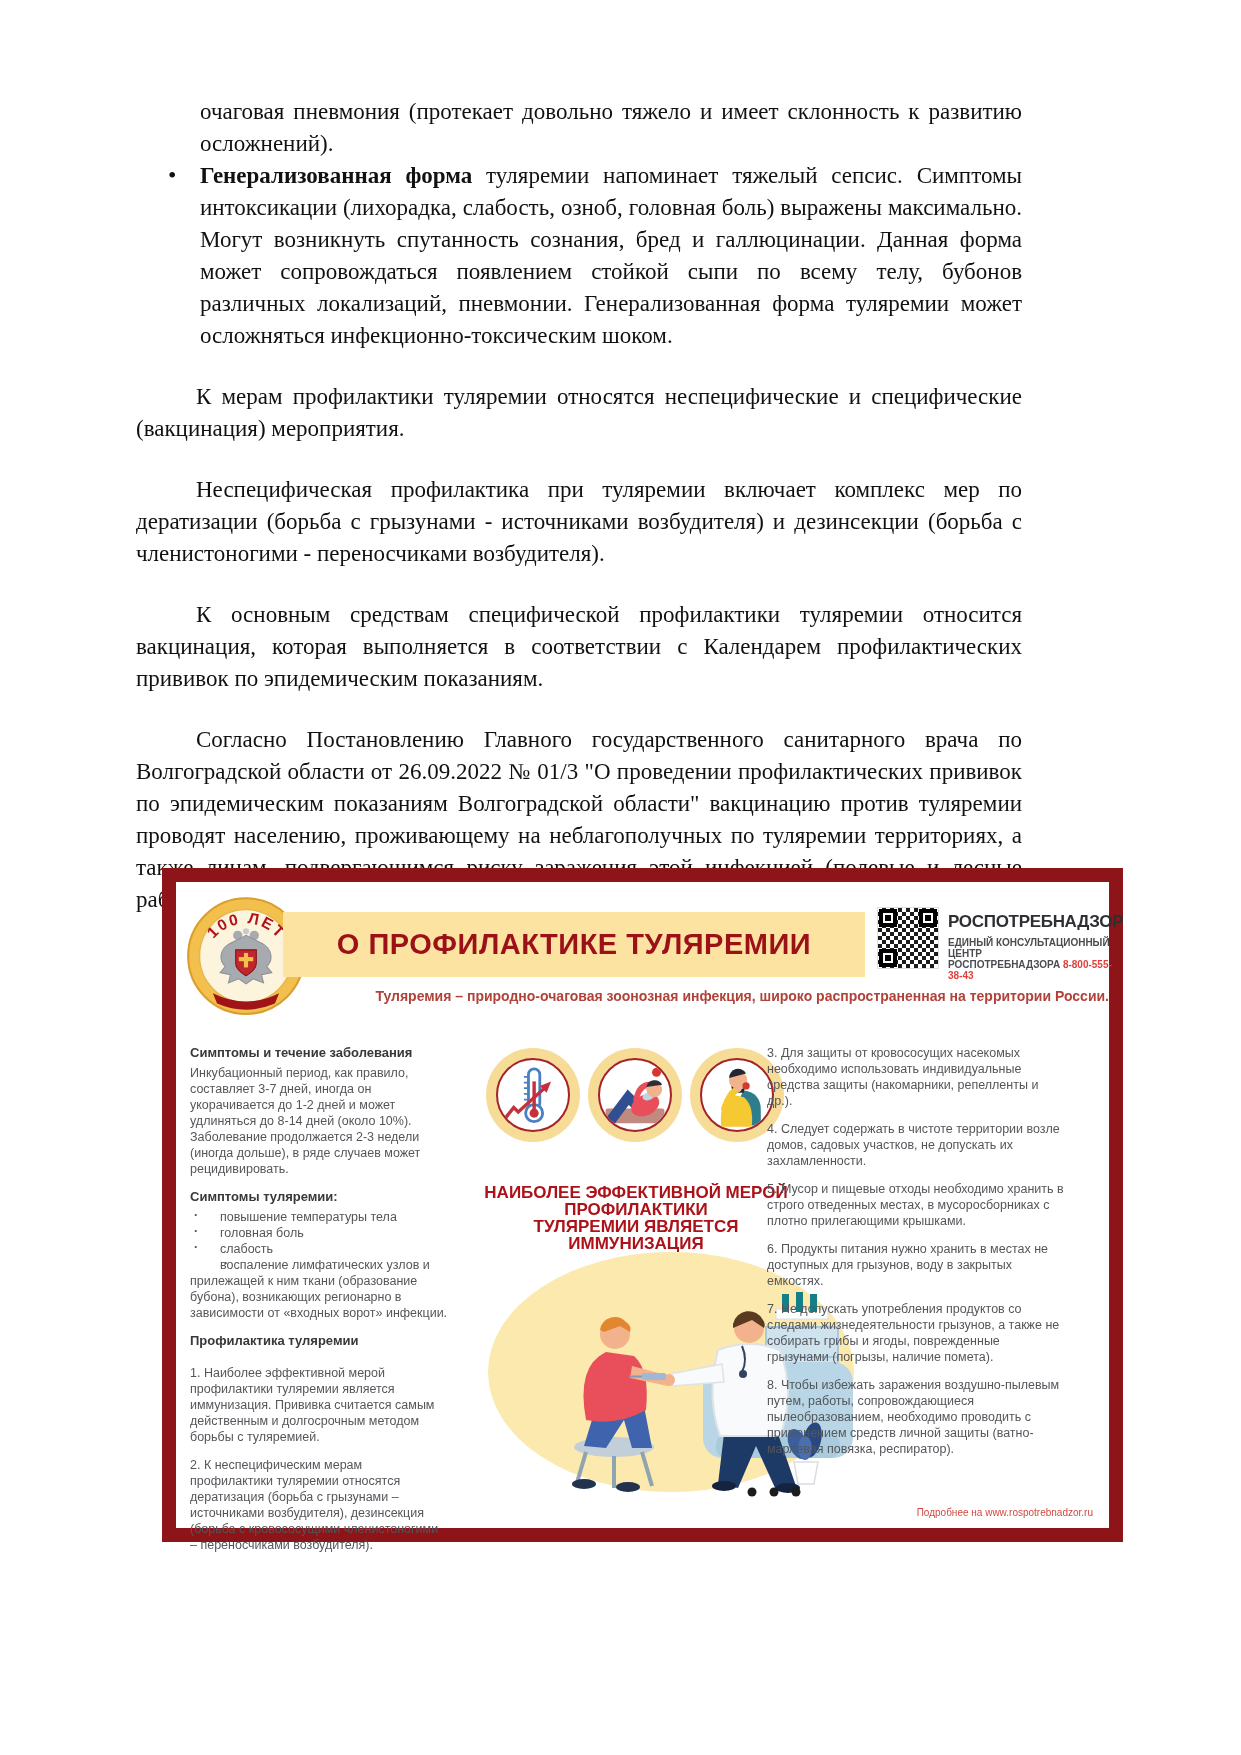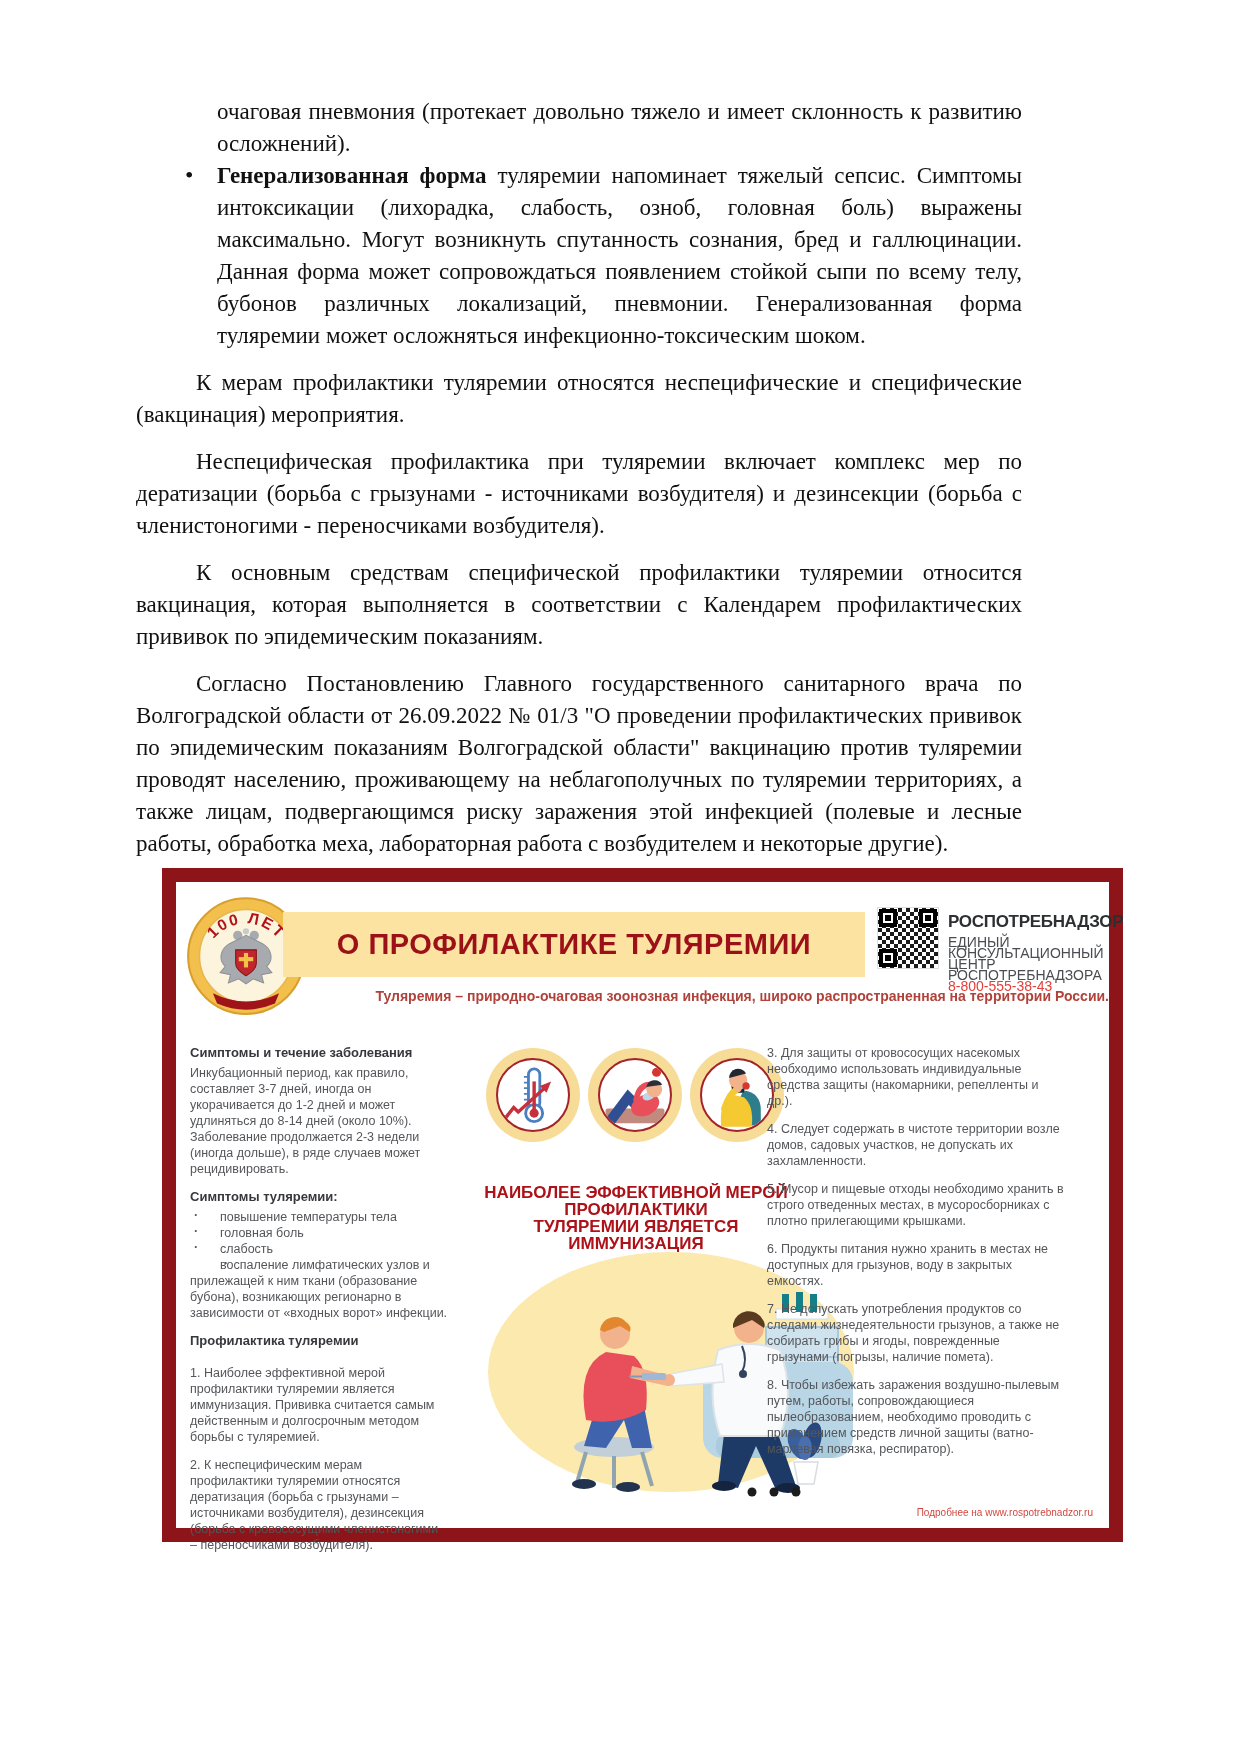--- a/index.html
+++ b/index.html
@@ -2,45 +2,45 @@
 <html lang="ru"><head>
 <meta charset="utf-8">
 <style>
   * { margin:0; padding:0; box-sizing:border-box; }
   body { background:#fff; }
   .page { position:relative; width:1241px; height:1755px; background:#fff; overflow:hidden;
           font-family:"Liberation Serif", serif; color:#111; }
 
   
   .doc { position:absolute; left:136px; top:96px; width:886px; font-size:23px; line-height:32px; }
-  .doc .li { margin-left:81px; text-align:justify; position:relative; }
+  .doc .li { margin-left:64px; text-align:justify; position:relative; }
   .doc .li.bulleted::before { content:"•"; position:absolute; left:-32px; top:-1px; font-size:24px; }
   .doc .li .lead { font-weight:bold; }
-  .doc p { text-align:justify; text-indent:60px; margin-top:15px; }
+  .doc p { text-align:justify; text-indent:60px; margin-top:29px; }
 
   
   .poster { position:absolute; left:162px; top:868px; width:961px; height:674px;
             background:#8d1418; padding:14px; font-family:"Liberation Sans", sans-serif; }
   .poster-inner { position:relative; width:933px; height:646px; background:#fff; }
 
   .logo { position:absolute; left:8px; top:10px; width:124px; height:124px; }
 
   .banner { position:absolute; left:107px; top:30px; width:582px; height:65px; background:#fce3a2;
             display:flex; align-items:center; justify-content:center; }
   .banner .title { font-size:29px; font-weight:bold; color:#9c1118; letter-spacing:.5px; white-space:nowrap; }
 
   .qr { position:absolute; left:702px; top:26px; width:60px; height:60px;
         background:repeating-conic-gradient(#1b1b1b 0% 25%, #fff 0% 50%) 0 0/8px 8px; outline:1px solid #ddd; }
   .finder { position:absolute; width:18px; height:18px; background:#fff; border:4px solid #000; }
   .finder::before { content:""; position:absolute; left:2px; top:2px; width:6px; height:6px; background:#000; }
   .f1 { left:1px; top:1px; } .f2 { right:1px; top:1px; } .f3 { left:1px; bottom:1px; }
 
   .agency { position:absolute; left:772px; top:30px; width:170px; }
   .agency .name { font-size:17px; font-weight:bold; color:#2d2f33; letter-spacing:-.3px; white-space:nowrap; }
-  .agency .sub { margin-top:5px; font-size:14px; line-height:11px; color:#4a4c50; font-weight:normal; }
+  .agency .sub { margin-top:5px; font-size:10px; line-height:11px; color:#4a4c50; font-weight:bold; }
   .agency .phone { color:#e2403c; }
 
   .subtitle { position:absolute; left:0; top:104px; width:100%; text-align:right;
               color:#b0423a; font-weight:bold; font-size:14px; line-height:21px; }
 
   .col { position:absolute; top:163px; font-size:12.5px; line-height:16px; color:#54565a; }
   .col-left { left:14px; width:258px; }
   .col-right { left:591px; width:297px; }
   .col h4 { font-size:13px; line-height:16px; color:#36383c; margin-bottom:4px; }
   .col .gap { height:12px; }

